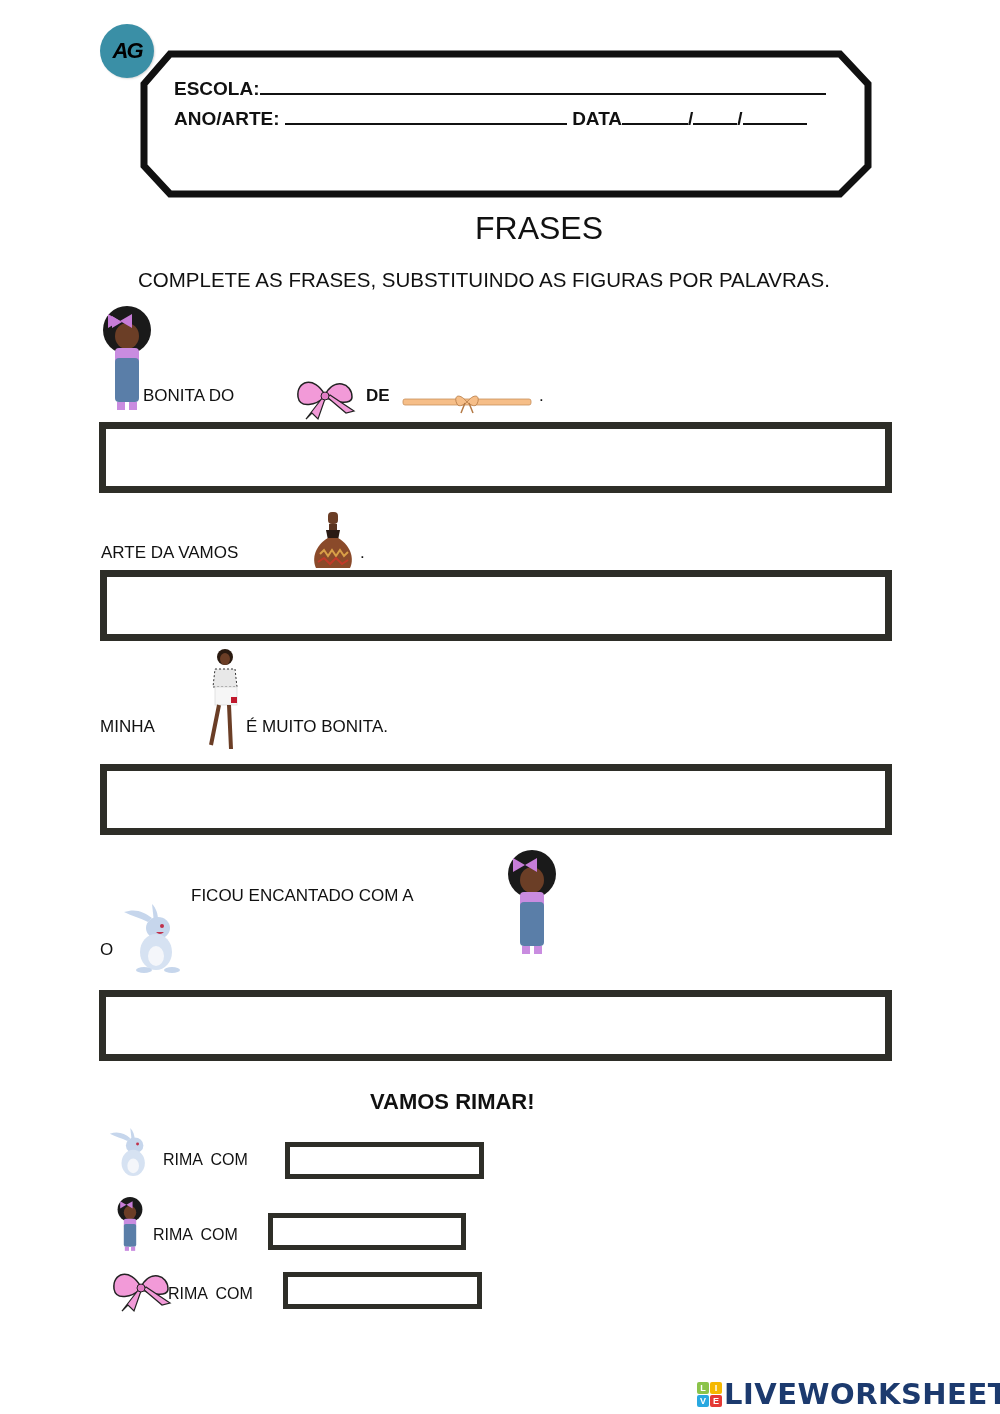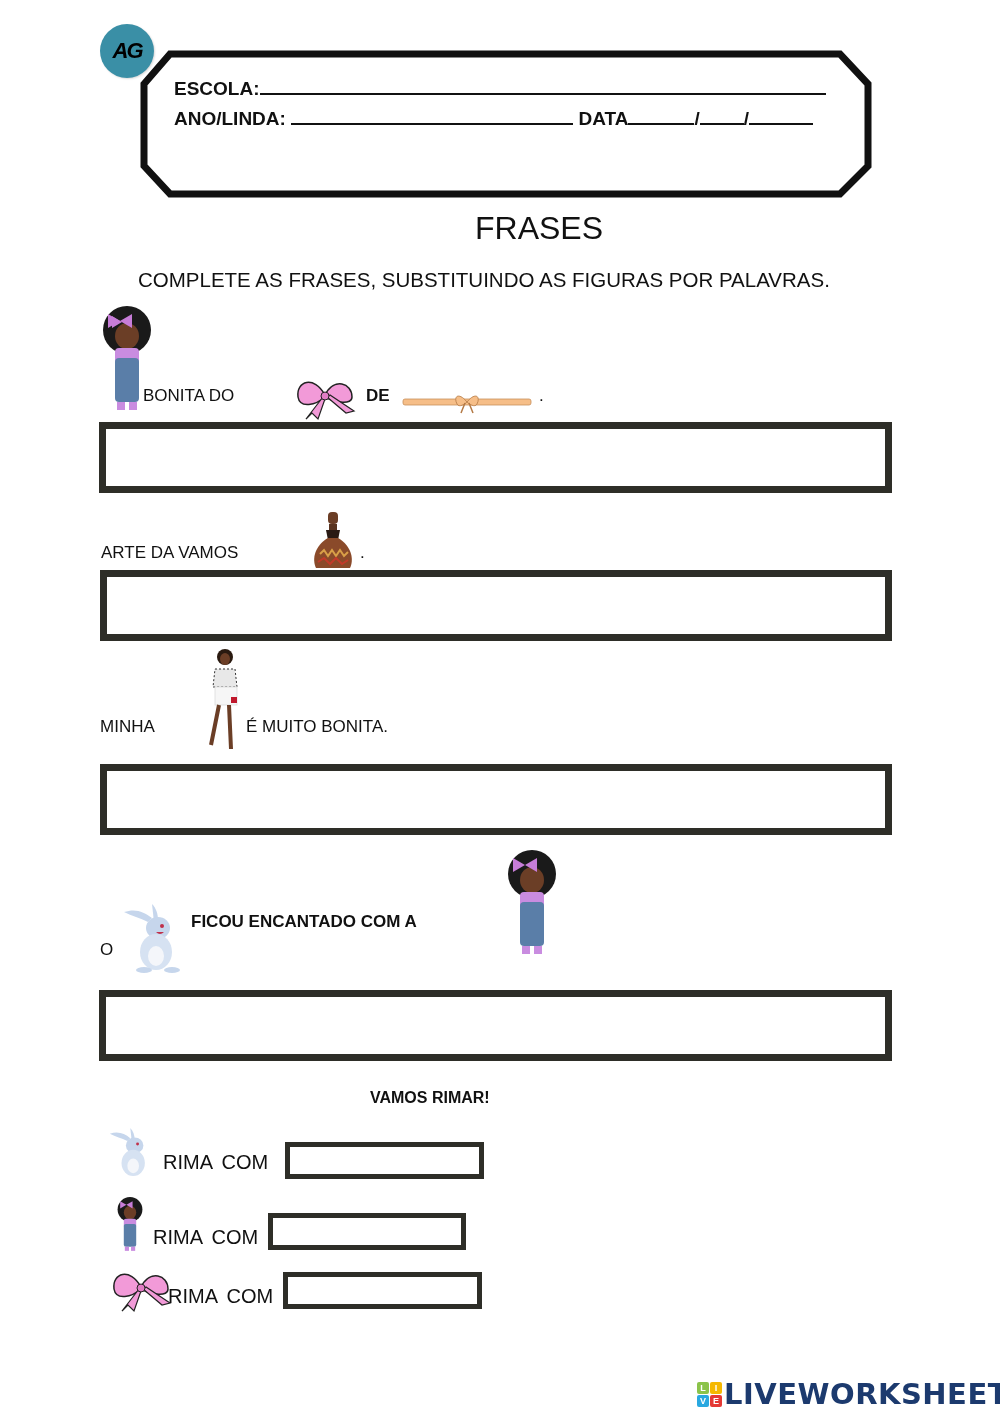--- a/index.html
+++ b/index.html
@@ -22,22 +22,22 @@
 
   .title { left: 0; width: 1078px; top: 210px; text-align: center; font-size: 32px; color: #111; }
   .instruction { left: 110px; top: 268px; font-size: 20.5px; color: #111; margin-left: 28px; }
 
   .sentence { font-size: 17px; color: #111; white-space: nowrap; }
 
   .answer-box { border: 7px solid #2e2e28; background: #fff; }
   .answer-box input, .rhyme-box input { width: 100%; height: 100%; border: none; outline: none; background: transparent;
      font-size: 22px; padding: 0 10px; font-family: "Liberation Sans", sans-serif; }
 
-  .rhyme-title { left: 370px; top: 1089px; font-weight: bold; font-size: 16px; color: #111; }
-  .rhyme-label { font-size: 20px; color: #111; white-space: nowrap; word-spacing: 4px; }
+  .rhyme-title { left: 370px; top: 1089px; font-weight: bold; font-size: 22px; color: #111; }
+  .rhyme-label { font-size: 16px; color: #111; white-space: nowrap; word-spacing: 4px; }
   .rhyme-box { border: 5px solid #2e2e28; background: #fff; }
 
   .lw-footer { left: 697px; top: 1377px; display: flex; align-items: center; }
   .lw-blocks { display: grid; grid-template-columns: 12px 12px; grid-template-rows: 12px 12px; gap: 1px; margin-right: 2px; }
   .lw-blocks span { font-size: 9px; font-weight: bold; color: #fff; display: flex; align-items: center; justify-content: center; border-radius: 2px; }
   .lw-text { font-weight: bold; font-size: 29px; color: #1c3a6e; letter-spacing: 0.5px; font-family: "DejaVu Sans", sans-serif; }
 </style>
 </head>
 <body>
 
@@ -47,21 +47,21 @@
 
 <svg class="abs header-frame" viewBox="0 0 734 148" width="734" height="148">
   <polygon points="30,4 700,4 728,34 728,116 700,144 30,144 4,116 4,34" fill="none" stroke="#111" stroke-width="7" stroke-linejoin="miter"></polygon>
 </svg>
 
 <div class="abs header-fields">
   <div class="line">
     <span>ESCOLA:</span><span class="fill" style="width:566px;"></span>
   </div>
   <div class="line">
-    <span>ANO/LINDA:</span> <span class="fill" style="width:282px;"></span>
+    <span>ANO/ARTE:</span> <span class="fill" style="width:282px;"></span>
     <span>DATA</span><span class="fill" style="width:66px;"></span><span>/</span><span class="fill" style="width:44px;"></span><span>/</span><span class="fill" style="width:64px;"></span>
   </div>
 </div>
 
 <div class="abs title">FRASES</div>
 <div class="abs instruction">COMPLETE AS FRASES, SUBSTITUINDO AS FIGURAS POR PALAVRAS.</div>
 
 <svg class="abs" style="left:98px; top:306px;" width="58" height="108" viewBox="0 0 58 108">
   <circle cx="29" cy="24" r="24" fill="#1a1a1a"></circle>
   <ellipse cx="29" cy="30" rx="12" ry="13" fill="#6b3e26"></ellipse>
@@ -130,21 +130,21 @@
   <path d="M2 12 C14 8 22 12 30 18 L26 22 C18 18 10 16 2 12 Z" fill="#c6d6ec"></path>
   <path d="M30 4 C34 8 36 14 36 20 L32 22 Z" fill="#c6d6ec"></path>
   <ellipse cx="36" cy="28" rx="12" ry="11" fill="#c6d6ec"></ellipse>
   <circle cx="40" cy="26" r="2" fill="#c0304a"></circle>
   <path d="M34 32 Q38 36 42 32" fill="#c0304a"></path>
   <ellipse cx="34" cy="52" rx="16" ry="18" fill="#d6e2f2"></ellipse>
   <ellipse cx="34" cy="56" rx="8" ry="10" fill="#f4f6fa"></ellipse>
   <ellipse cx="22" cy="70" rx="8" ry="3" fill="#c6d6ec"></ellipse>
     <ellipse cx="50" cy="70" rx="8" ry="3" fill="#c6d6ec"></ellipse>
 </svg>
-<div class="abs sentence" style="left:191px; top:912px;font-weight:bold;">FICOU ENCANTADO  COM A</div>
+<div class="abs sentence" style="left:191px; top:886px;">FICOU ENCANTADO  COM A</div>
 <svg class="abs" style="left:503px; top:850px;" width="58" height="108" viewBox="0 0 58 108">
   <circle cx="29" cy="24" r="24" fill="#1a1a1a"></circle>
   <ellipse cx="29" cy="30" rx="12" ry="13" fill="#6b3e26"></ellipse>
   <path d="M10 8 L22 15 L10 22 Z" fill="#c77dd8"></path>
     <path d="M34 8 L22 15 L34 22 Z" fill="#c77dd8"></path>
   <rect x="17" y="42" width="24" height="18" rx="4" fill="#c98ce0"></rect>
   <rect x="17" y="52" width="24" height="44" rx="4" fill="#5a7ea8"></rect>
   <rect x="19" y="96" width="8" height="8" fill="#c98ce0"></rect>
     <rect x="31" y="96" width="8" height="8" fill="#c98ce0"></rect>
 </svg>

